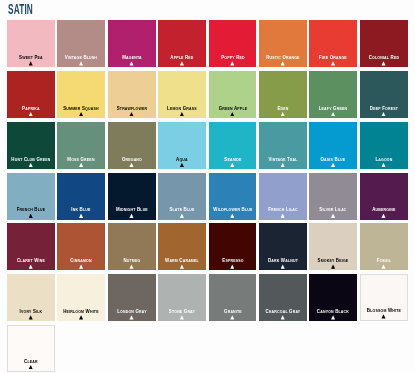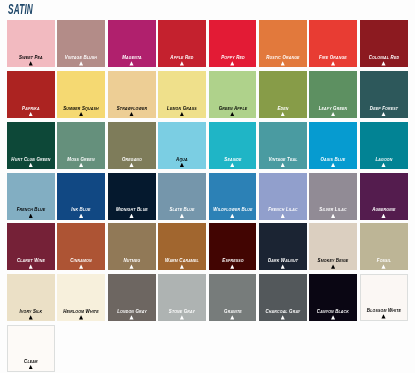--- a/index.html
+++ b/index.html
@@ -3,21 +3,21 @@
 <meta charset="utf-8">
 <title>SATIN</title>
 <style>
   html,body{margin:0;padding:0;}
   body{
     width:415px;height:373px;
     background:#fdfdfd;
     font-family:"Liberation Sans", sans-serif;
     overflow:hidden;
   }
-  .page{position:relative;width:415px;height:373px;font-style:italic;}
+  .page{position:relative;width:415px;height:373px;}
   .title{
     margin:0;padding:0;
     position:absolute;left:8.1px;top:2.3px;
     font-family:"Liberation Sans", sans-serif;
     font-weight:bold;
     font-size:14.6px;
     letter-spacing:0.30px;
     color:#20486a;
     transform:scaleX(0.565);
     transform-origin:left top;

